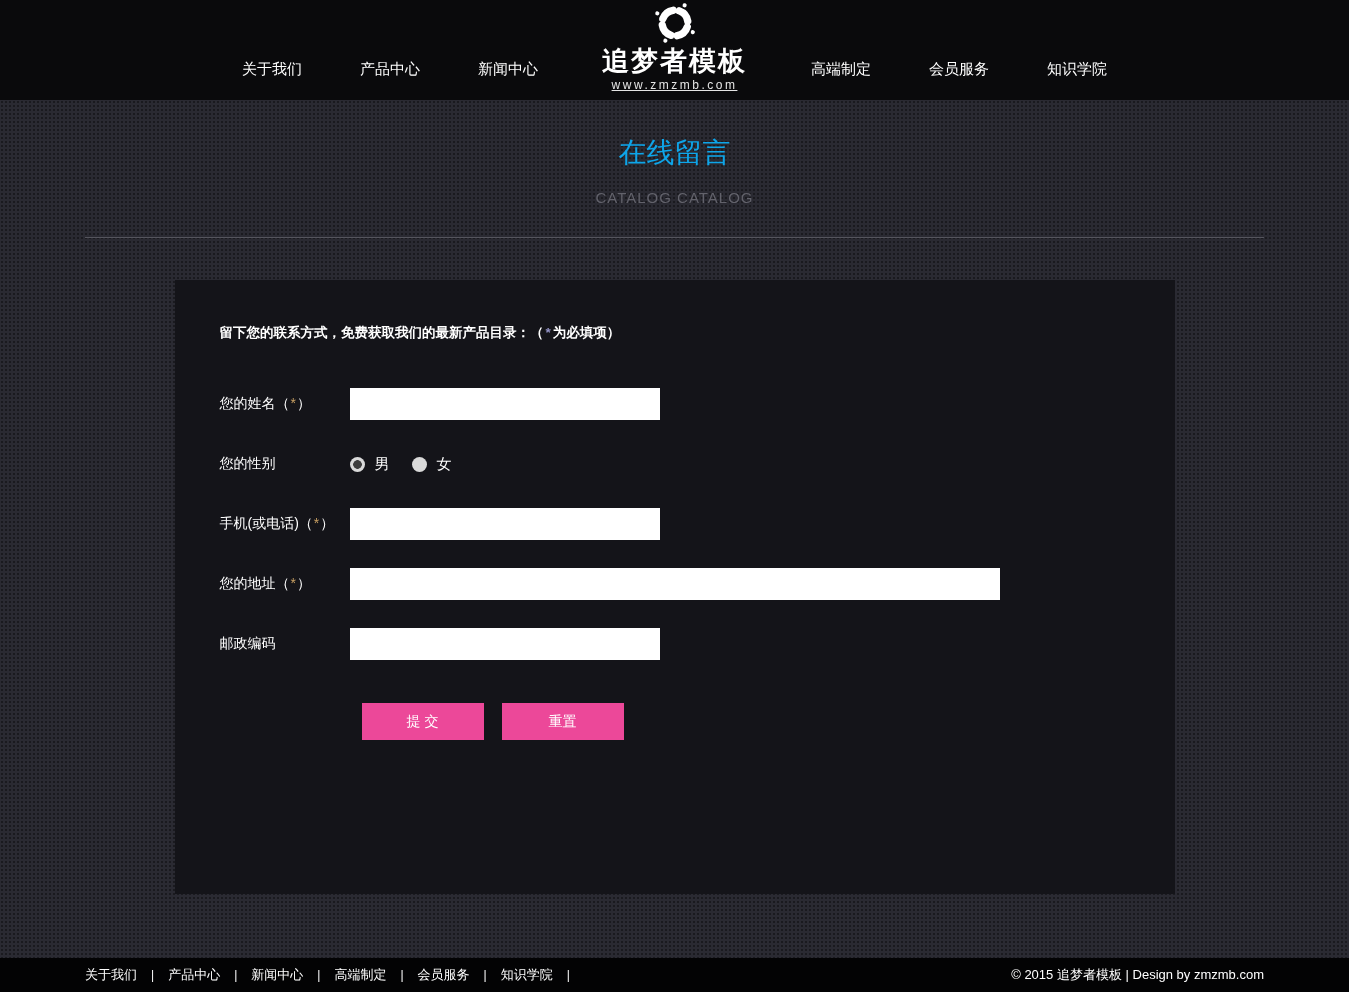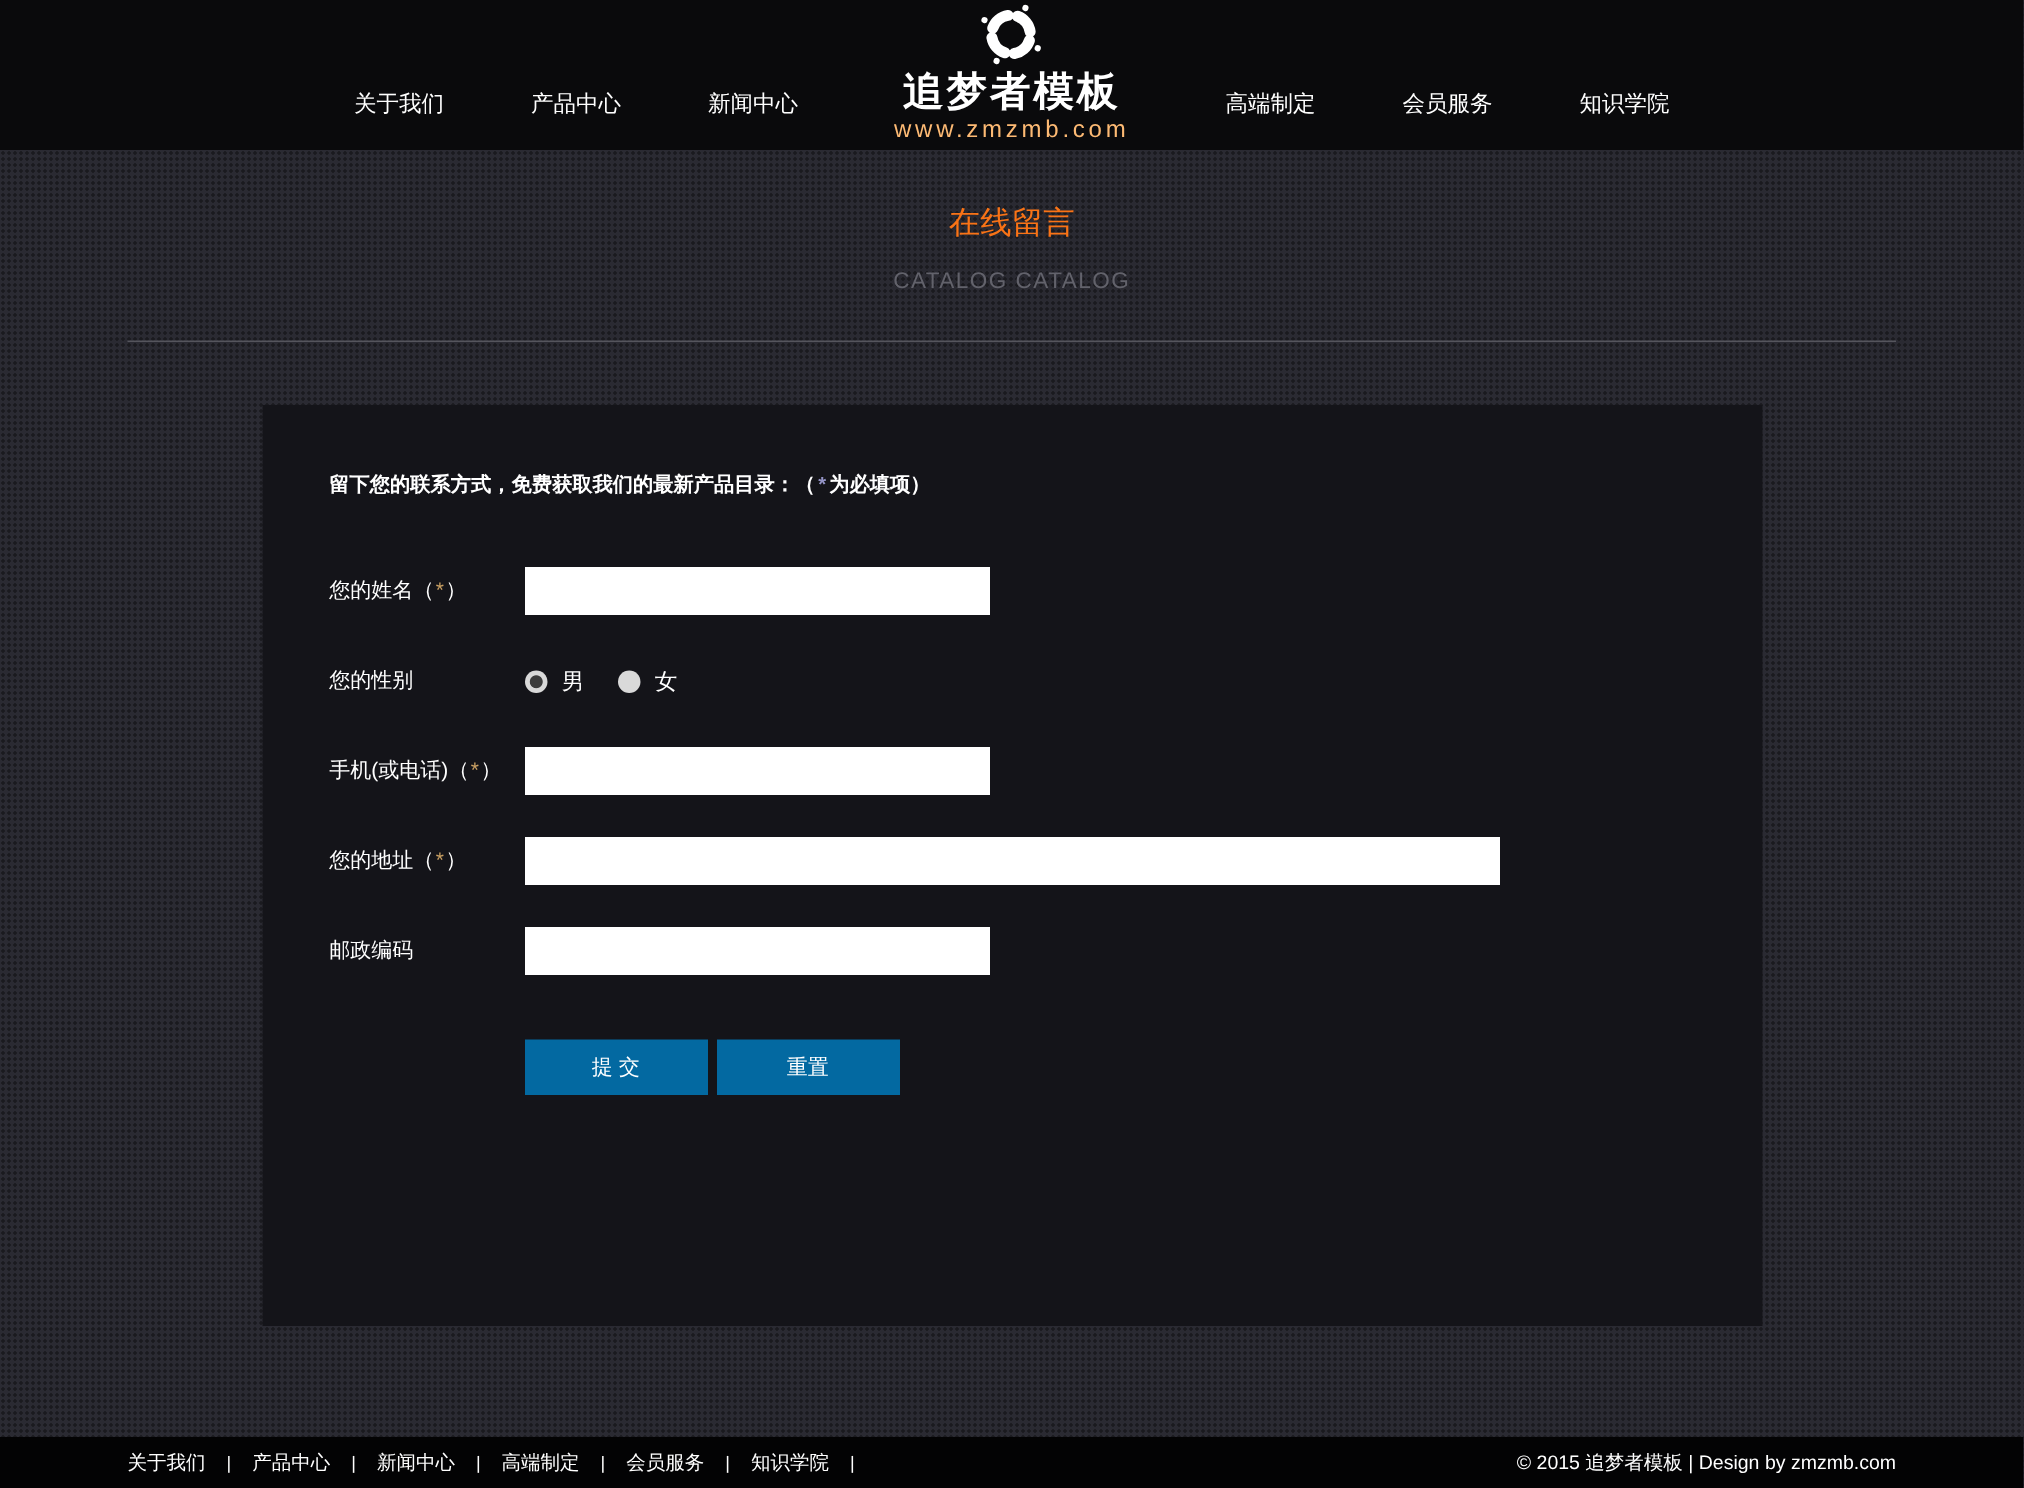--- a/index.html
+++ b/index.html
@@ -19,26 +19,26 @@
     display:flex; justify-content:center; align-items:flex-start;
   }
   .nav-group { display:flex; gap:58px; padding-top:60px; }
   .nav-group.left  { margin-right:64px; }
   .nav-group.right { margin-left:64px; }
   .nav-link { color:#ffffff; font-size:15px; cursor:pointer; white-space:nowrap; text-decoration:none; }
 
   .logo { display:flex; flex-direction:column; align-items:center; padding-top:0; }
   .logo-icon { width:46px; height:46px; }
   .logo-title { color:#ffffff; font-size:27px; font-weight:bold; line-height:1.15; letter-spacing:2px; }
-  .logo-sub { color:#fdba74; font-size:16px; letter-spacing:2.5px; margin-top:1px; }
+  .logo-sub { color:#e5e5e5; font-size:12px; letter-spacing:2.5px; margin-top:1px;text-decoration:underline; }
 
   
   main { flex:1; position:relative; }
   .page-head { text-align:center; padding-top:34px; }
-  .page-title { color:#f97316; font-size:21px; font-weight:normal; }
+  .page-title { color:#0ea5e9; font-size:28px; font-weight:normal; }
   .page-sub { color:#62626b; font-size:15px; letter-spacing:1px; margin-top:17px; }
   .divider { height:1px; background:#55555d; margin:31px 85px 0 85px; }
 
   .panel {
     width:1000px; height:614px; margin:42px auto 0 auto;
     background:#141419; padding:44px 45px 0 45px;
   }
   .intro { color:#ffffff; font-size:13.5px; font-weight:bold; margin-bottom:46px; }
   .intro .intro-star { color:#9494c6; font-weight:bold; padding:0 2px; }
 
@@ -58,22 +58,22 @@
     background:#d9d9d9; cursor:pointer; margin:0;
   }
   input[type="radio"]:checked {
     background: radial-gradient(circle, #3d3d3d 0 4px, #d9d9d9 4.6px);
   }
   .radio-label { color:#ffffff; font-size:15px; margin:0 22px 0 10px; cursor:pointer; }
 
   .btn-row { margin-left:130px; margin-top:43px; display:flex; }
   .form-btn {
     width:122px; height:37px; border:none; cursor:pointer;
-    background:#0369a1; color:#ffffff; font-size:14px;
-    font-family:inherit; margin-right:6px;
+    background:#ec4899; color:#ffffff; font-size:14px;
+    font-family:inherit; margin-right:6px;margin-left:12px;
   }
 
   .watermark {
     position:absolute; right:17px; bottom:10px;
     color:#85858a; white-space:nowrap;
   }
   .watermark-prefix { font-size:15px; color:#7b7b80; vertical-align:3px; margin-right:8px; }
   .watermark-brand { font-size:24px; font-weight:800; color:#8a8a8f; letter-spacing:0.5px; }
 
   

